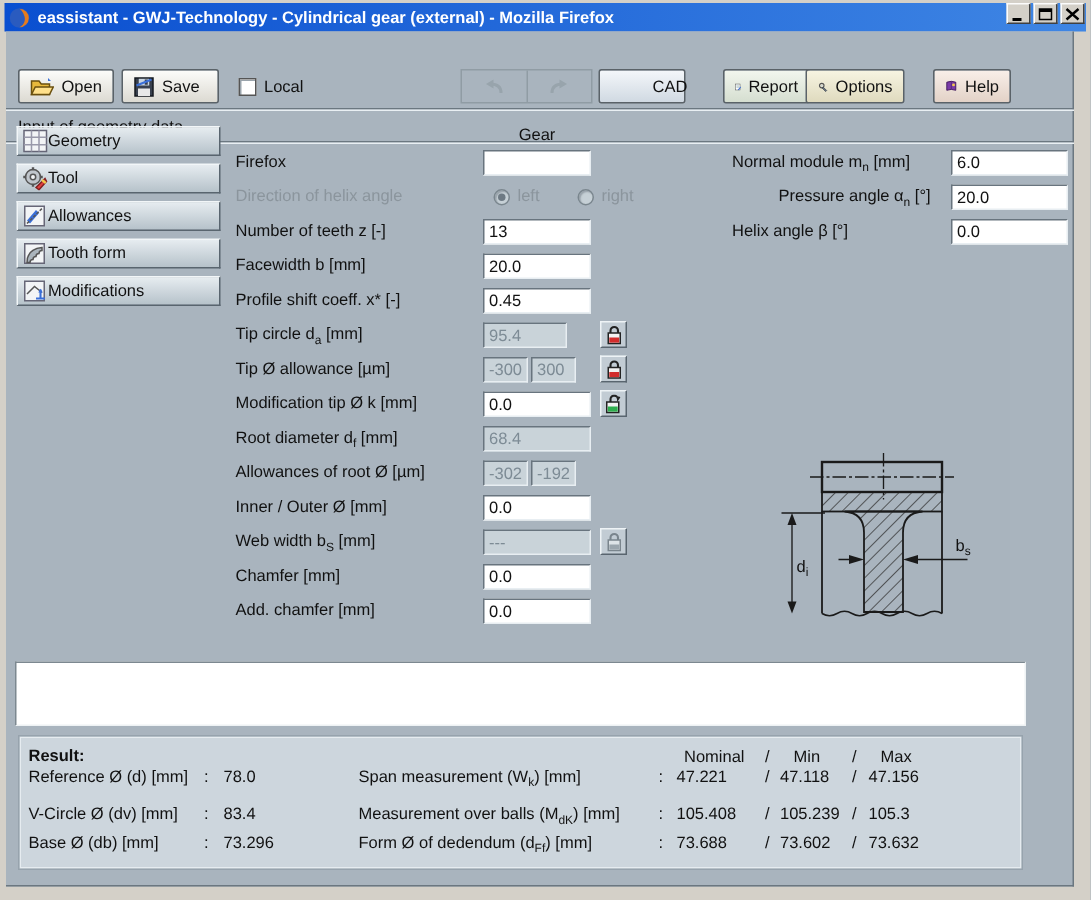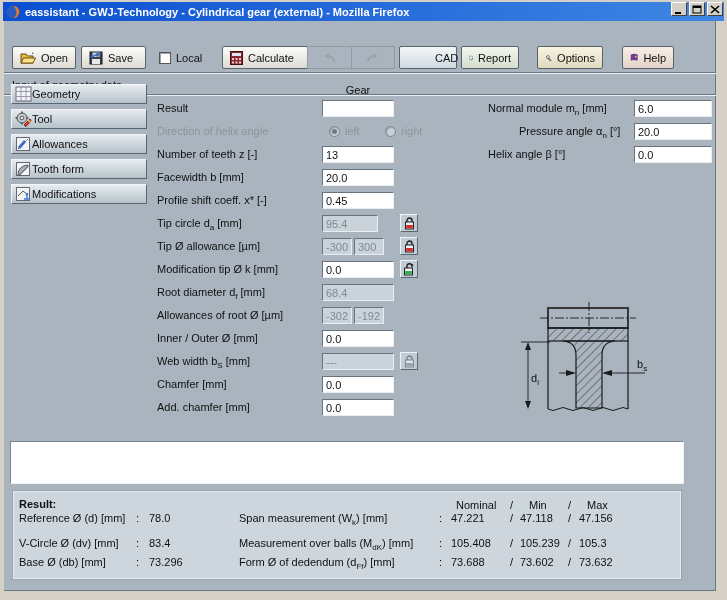--- a/index.html
+++ b/index.html
@@ -31,21 +31,21 @@
   }
 
   
   .tbtn {
     position:absolute; top:25px; height:23px;
     border:1px solid #5a6268; border-radius:2px;
     display:flex; align-items:center; gap:5px; padding:0 7px;
     background:linear-gradient(#fcfcfa,#dcdad2); cursor:default;
   }
   .tbtn.cad     { background:linear-gradient(#f4f7fa,#d0d9e2); }
-  .tbtn.report  { background:linear-gradient(#f2f6ee,#d5ded0); }
+  .tbtn.report  { background:linear-gradient(#f2f6ee,#d5ded0);margin-left:21px; }
   .tbtn.options { background:linear-gradient(#f7f4e2,#dfdabe); }
   .tbtn.help    { background:linear-gradient(#f8efe9,#e3d2c7); }
   .cbox {
     width:12px; height:12px; background:#fff;
     border:1px solid #555; box-shadow:inset 1px 1px 0 #9aa4ac;
   }
   .histgroup {
     position:absolute; left:303px; top:25px; width:88px; height:23px;
     border:1px solid #909ca4; display:flex;
   }
@@ -166,35 +166,20 @@
       <rect x="7.5" y="2" width="2" height="3.5" fill="#38404e"></rect>
       <rect x="3" y="8" width="8" height="5" fill="#e8e8e8"></rect>
       <path d="M2 6 L12 2" stroke="#3a6fd8" stroke-width="1.5"></path>
     </svg>
     <span>Save</span>
   </div>
 
   <span class="cbox" style="position:absolute;left:155px;top:31px;"></span>
   <span style="position:absolute;left:172px;top:31px;">Local</span>
 
-  <div class="tbtn" style="left:218px;width:86px;">
-    <svg width="13" height="14" viewBox="0 0 13 14">
-      <rect x="0.5" y="0.5" width="12" height="13" fill="#8c2a34" stroke="#3c1014"></rect>
-      <rect x="2" y="2" width="9" height="3" fill="#dbe6ee"></rect>
-      <g fill="#e8caca">
-        <rect x="2" y="7" width="2" height="2"></rect>
-          <rect x="5.5" y="7" width="2" height="2"></rect>
-          <rect x="9" y="7" width="2" height="2"></rect>
-        <rect x="2" y="10.5" width="2" height="2"></rect>
-          <rect x="5.5" y="10.5" width="2" height="2"></rect>
-          <rect x="9" y="10.5" width="2" height="2"></rect>
-      </g>
-    </svg>
-    <span>Calculate</span>
-  </div>
 
   <div class="histgroup">
     <div class="half">
       <svg width="16" height="12" viewBox="0 0 16 12">
         <path d="M13 10 Q13 4 6 4" fill="none" stroke="#98a4ac" stroke-width="2"></path>
         <path d="M8 1 L3 4 L8 7 Z" fill="#98a4ac"></path>
       </svg>
     </div>
     <div class="half">
       <svg width="16" height="12" viewBox="0 0 16 12">
@@ -299,21 +284,21 @@
       <rect x="1.5" y="1.5" width="13" height="13" fill="#f2f4f6" stroke="#667"></rect>
       <path d="M3 10 L8 5 L13 9" fill="none" stroke="#555"></path>
       <path d="M12 13 L12 7 M9 13 L15 13" stroke="#3a6fd8" stroke-width="1.4"></path>
       <path d="M10.5 9 L12 6.5 L13.5 9 Z" fill="#3a6fd8"></path>
     </svg>
     <span class="lbl">Modifications</span>
   </div>
 
   <div class="gearhdr" style="top:63px;">Gear</div>
 
-  <span class="flabel" style="top:81px;">Result</span>
+  <span class="flabel" style="top:81px;">Firefox</span>
   <input class="fld" style="left: 318px; top: 79px; width: 72px;" value="">
 
   <span class="flabel dim" style="top:104px;">Direction of helix angle</span>
   <span class="radio sel" style="left:325px;top:105px;"></span>
   <span class="dim" style="position:absolute;left:341px;top:104px;">left</span>
   <span class="radio" style="left:381px;top:105px;"></span>
   <span class="dim" style="position:absolute;left:397px;top:104px;">right</span>
 
   <span class="flabel" style="top:127px;">Number of teeth z [-]</span>
   <input class="fld" style="left: 318px; top: 125px; width: 72px;" value="13">

